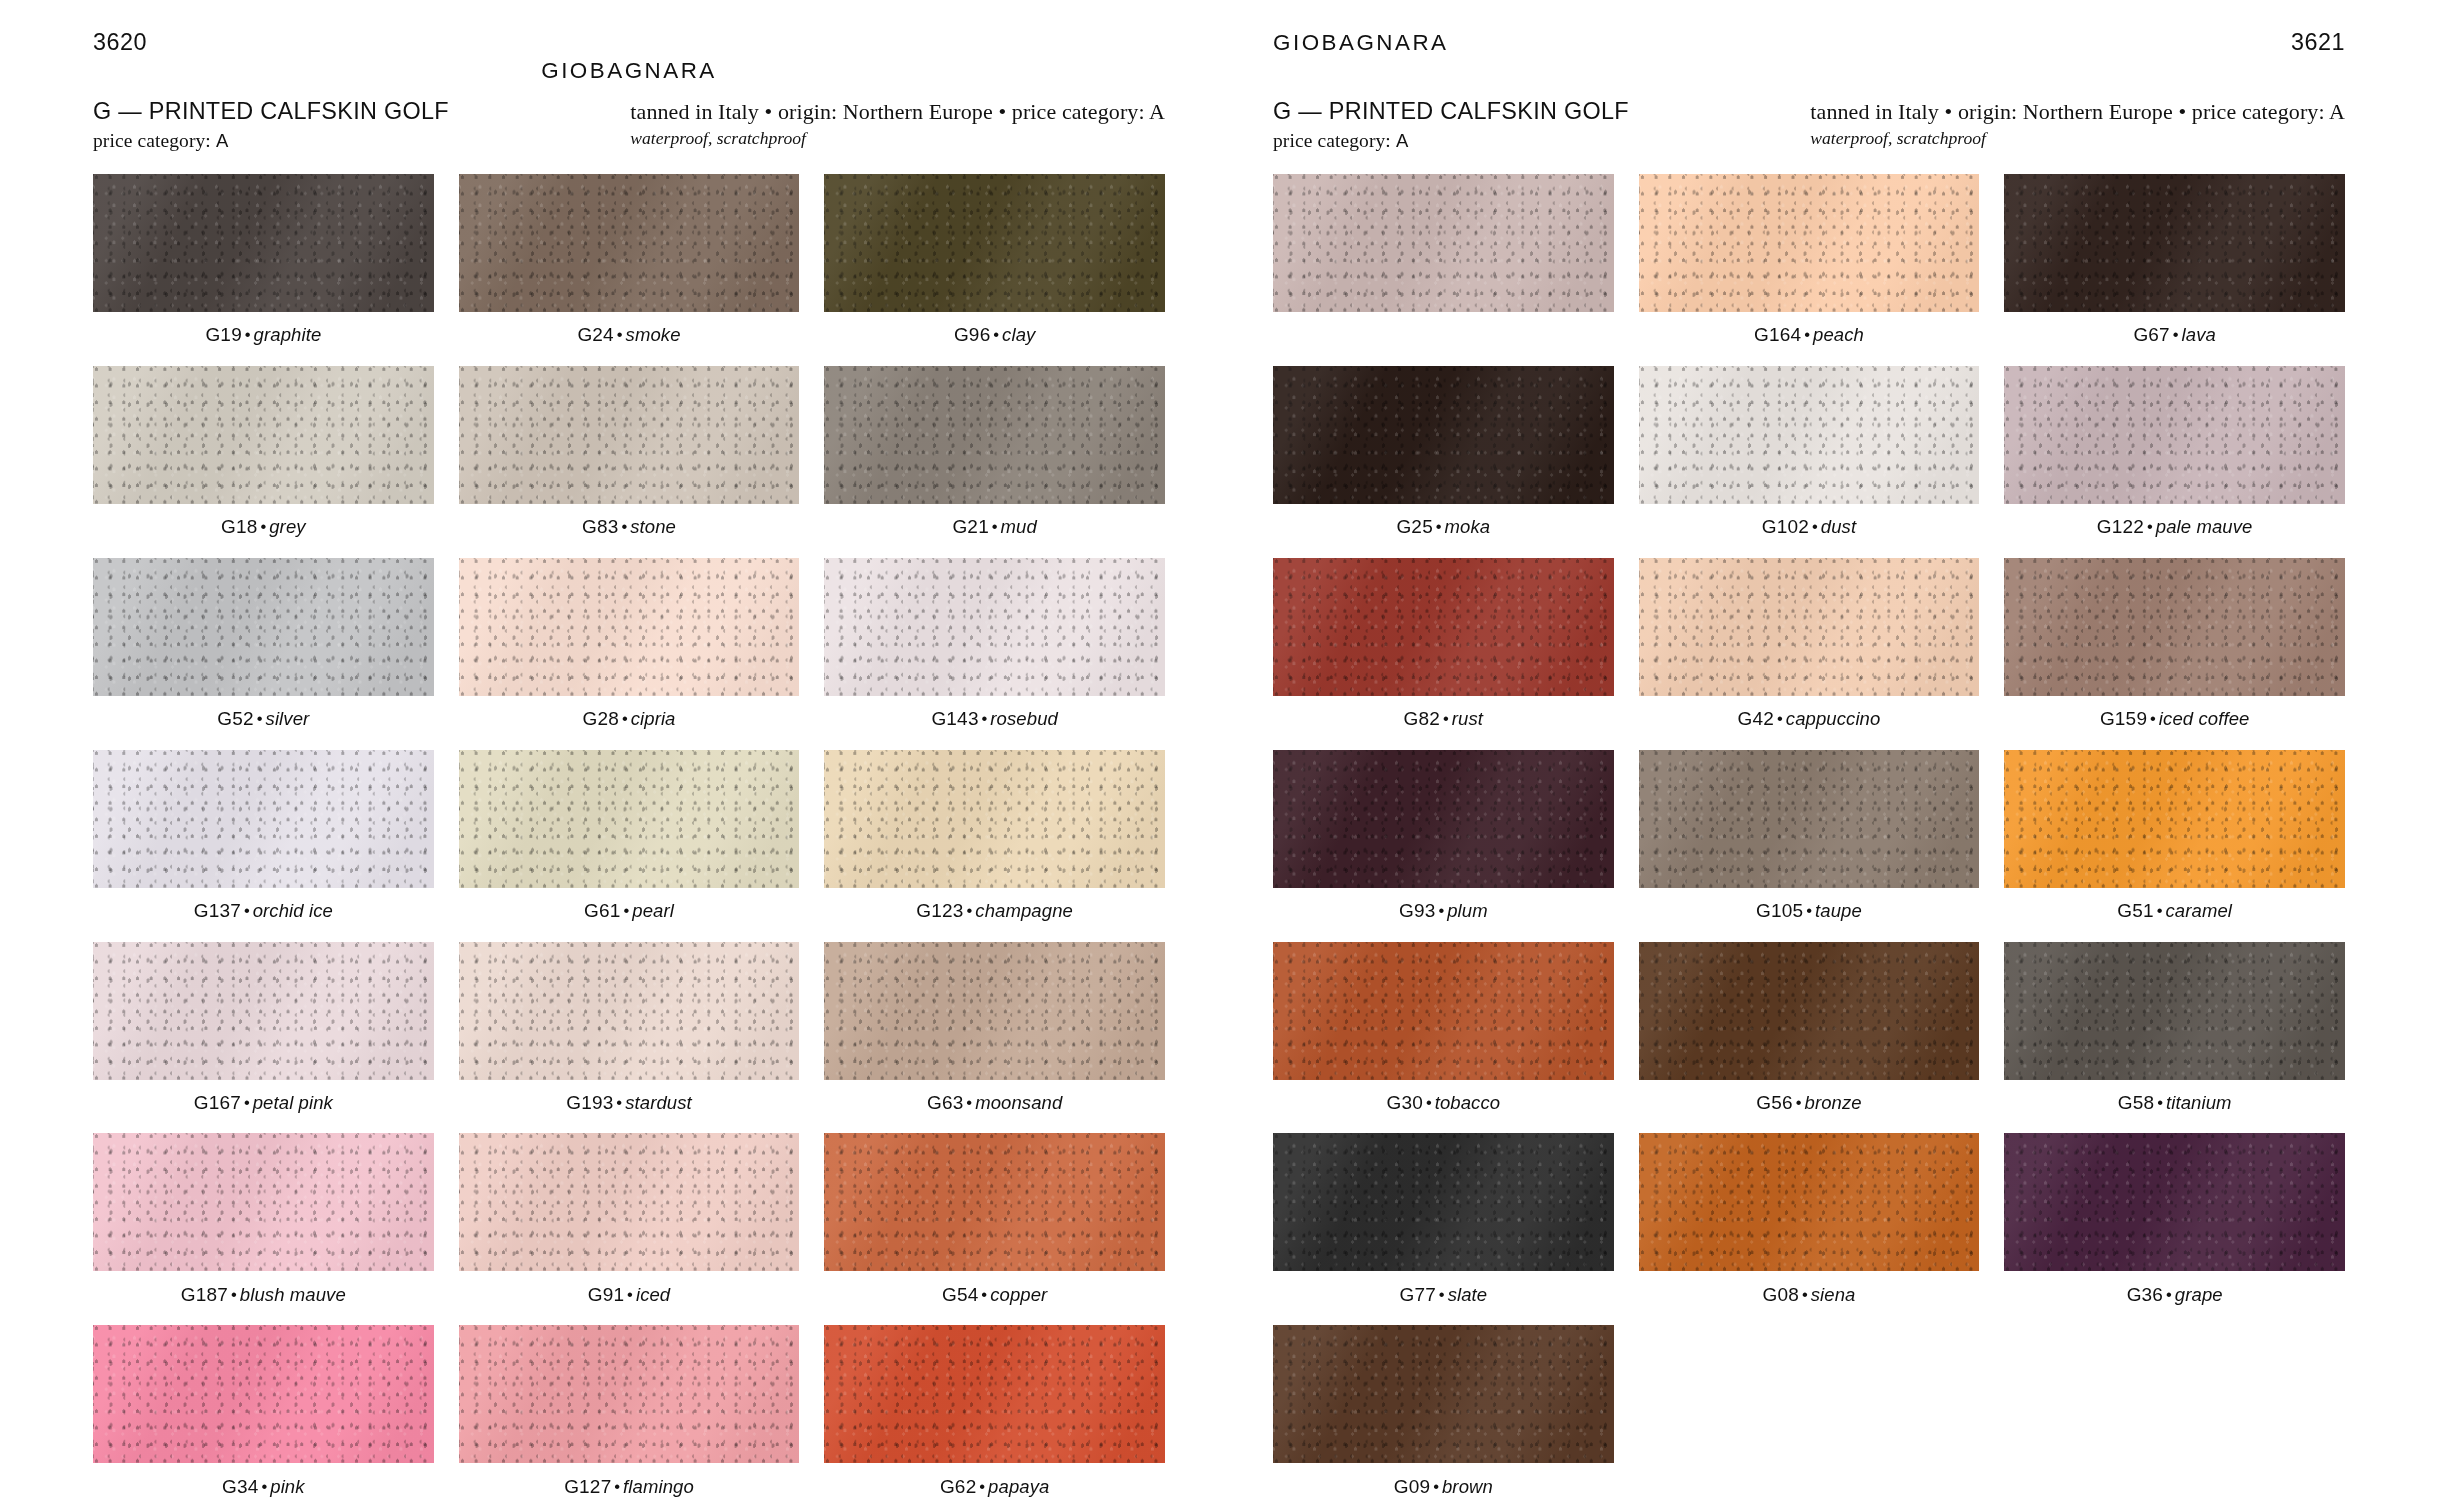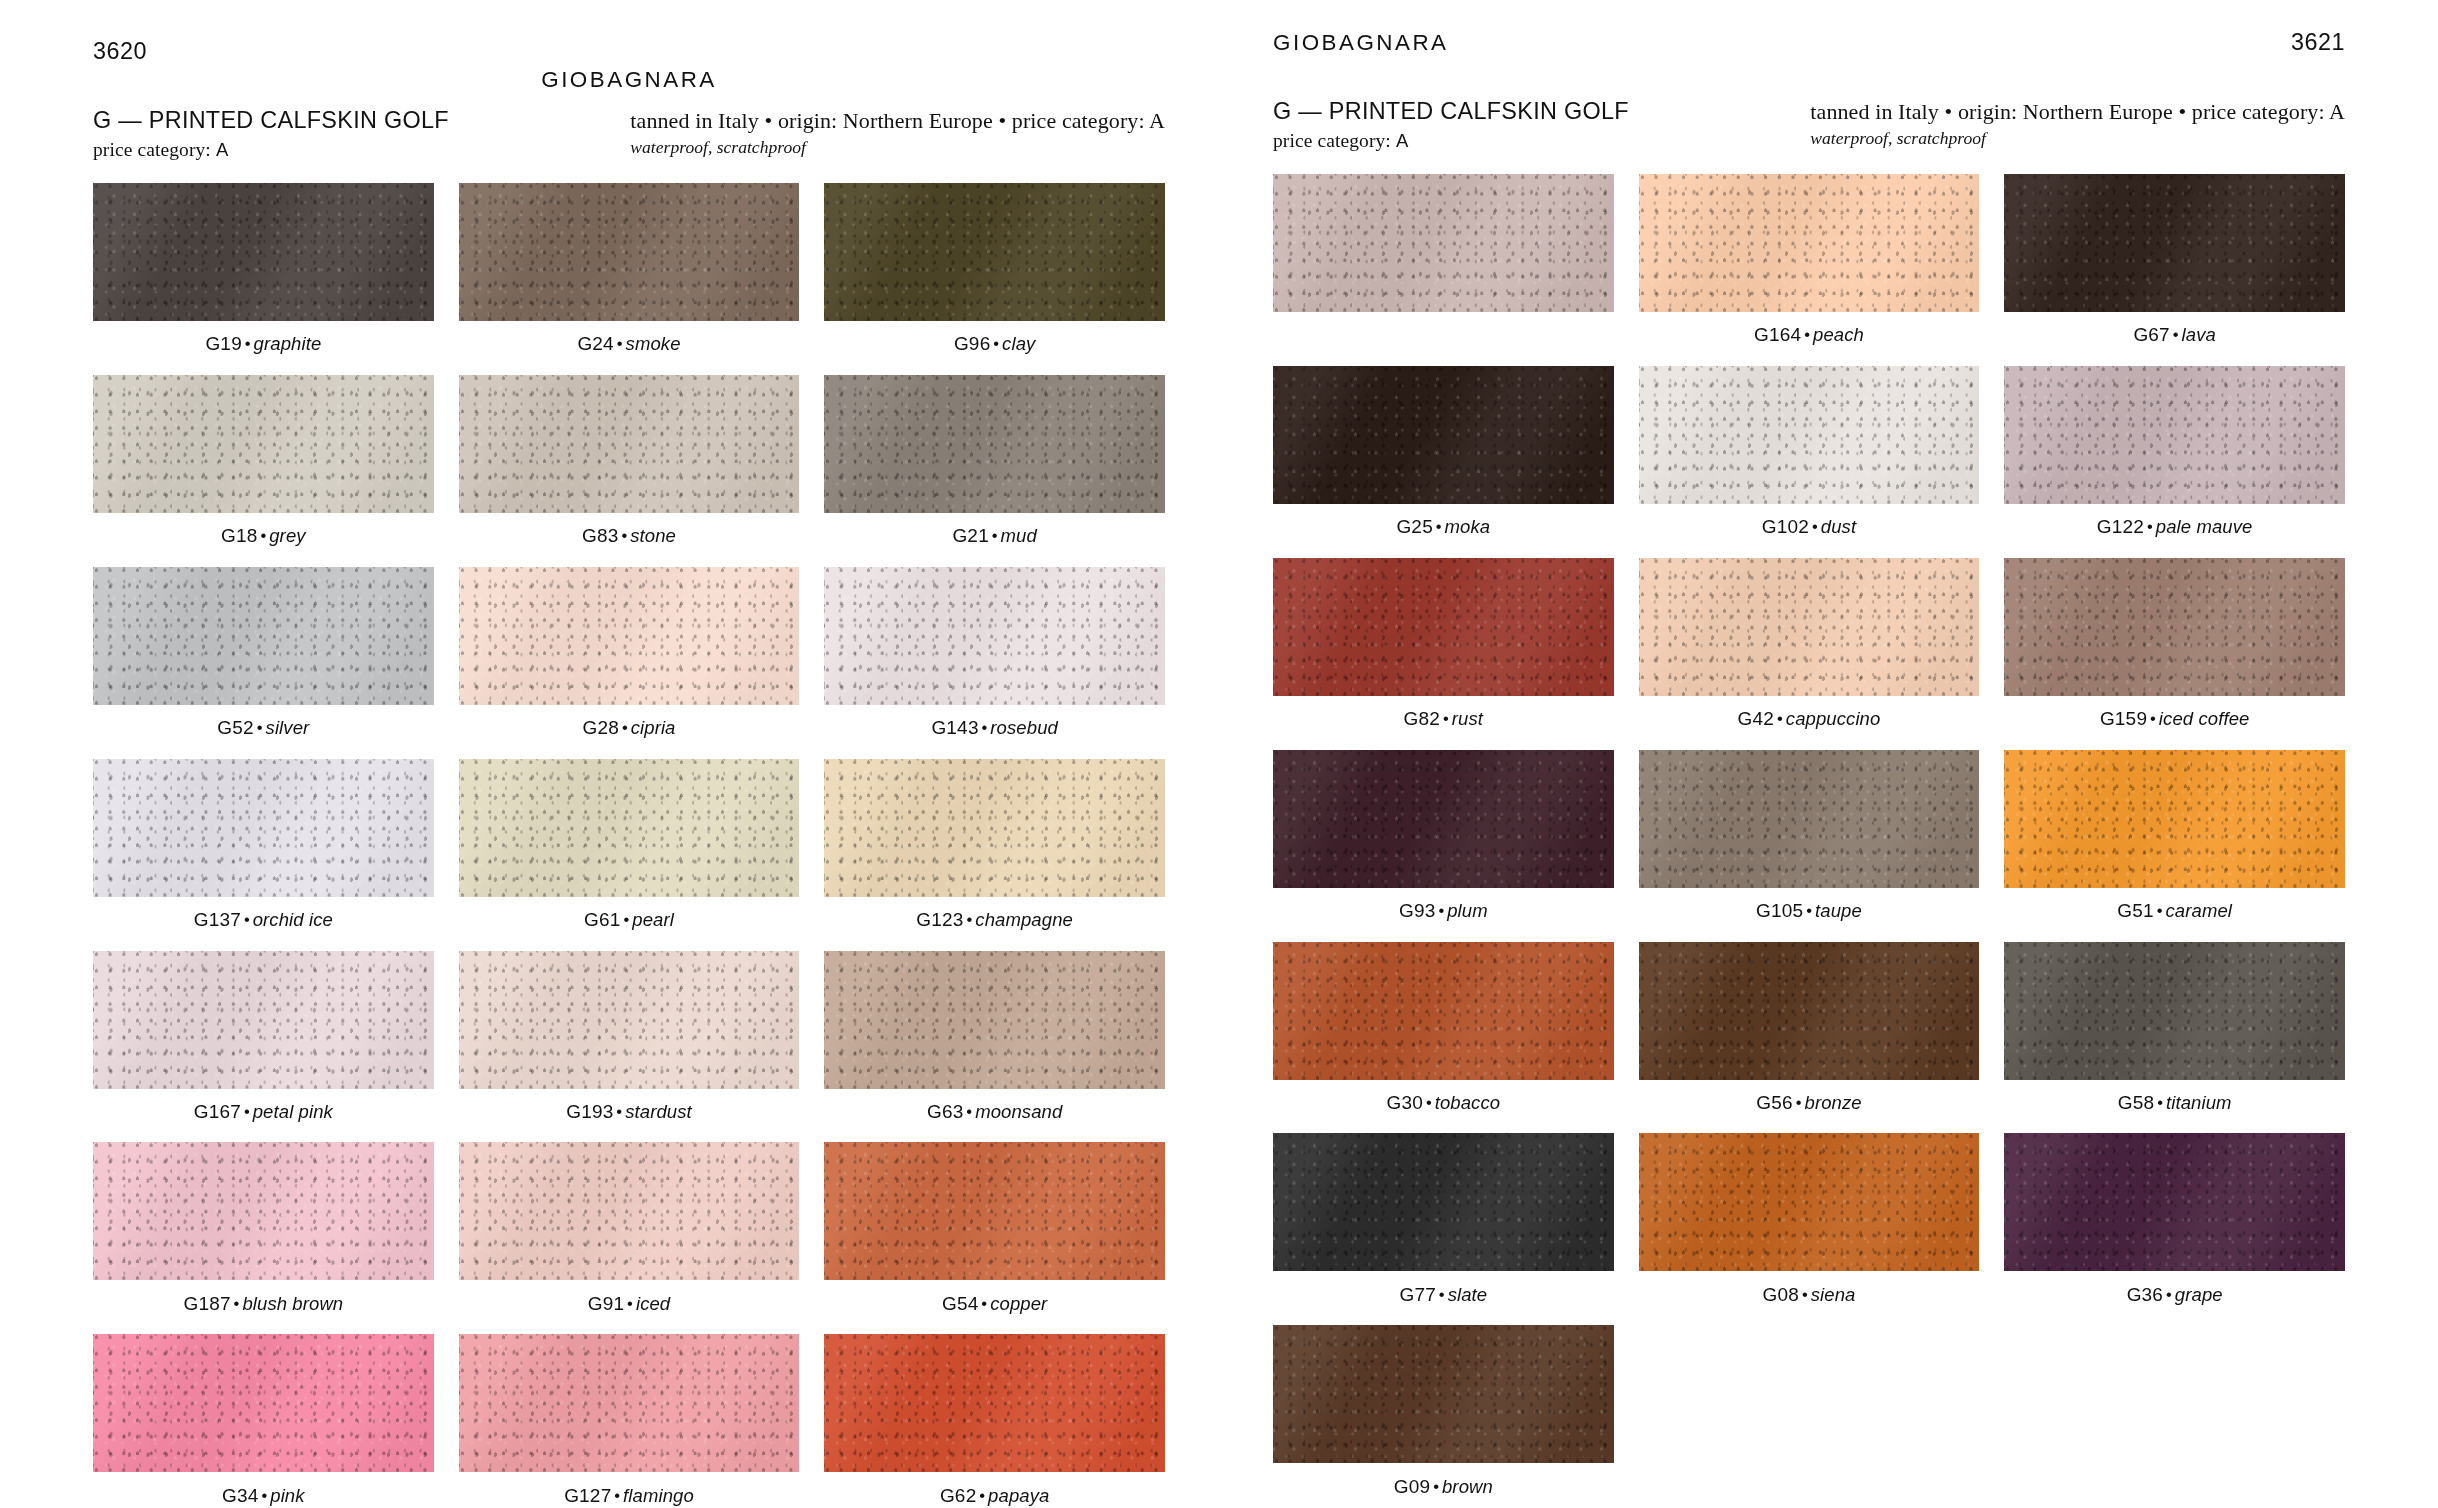--- a/index.html
+++ b/index.html
@@ -11,21 +11,21 @@
   }
   .spread{display:flex;width:2438px;height:1509px;}
   .page{width:1219px;height:1509px;position:relative;box-sizing:border-box;}
   .page-left{padding:29px 54px 0 93px;}
   .page-right{padding:29px 93px 0 54px;}
 
   .runhead{
     display:flex;align-items:baseline;height:41px;
     font-size:23.4px;letter-spacing:0.6px;color:#111;
   }
-  .runhead.l{justify-content:flex-start;margin-top:9px;}
+  .runhead.l{justify-content:flex-start;}
   .runhead.r{justify-content:space-between;}
   .brand{
     font-size:22.4px;letter-spacing:2.5px;font-weight:400;
     font-family:"Liberation Sans", sans-serif;
   }
   .folio{font-size:23.4px;letter-spacing:0.5px;}
   .runhead.l .brand{position:absolute;left:0;right:0;text-align:center;top:29px;}
   .runhead-left-inner{position:relative;width:100%;}
 
   .titleblock{display:flex;justify-content:space-between;align-items:flex-start;margin-top:27px;}
@@ -201,21 +201,21 @@
             <div class="tex"></div>
             <div class="sheen"></div>
           </div>
           <div class="label"><span class="code">G63</span><span class="dot">•</span><span class="nm">moonsand</span></div>
         </div>
         <div class="cell">
           <div class="swatch" style="background-color: rgb(243, 195, 206);">
             <div class="tex"></div>
             <div class="sheen"></div>
           </div>
-          <div class="label"><span class="code">G187</span><span class="dot">•</span><span class="nm">blush brown</span></div>
+          <div class="label"><span class="code">G187</span><span class="dot">•</span><span class="nm">blush mauve</span></div>
         </div>
         <div class="cell">
           <div class="swatch" style="background-color: rgb(240, 205, 197);">
             <div class="tex"></div>
             <div class="sheen"></div>
           </div>
           <div class="label"><span class="code">G91</span><span class="dot">•</span><span class="nm">iced</span></div>
         </div>
         <div class="cell">
           <div class="swatch" style="background-color: rgb(204, 106, 66);">

